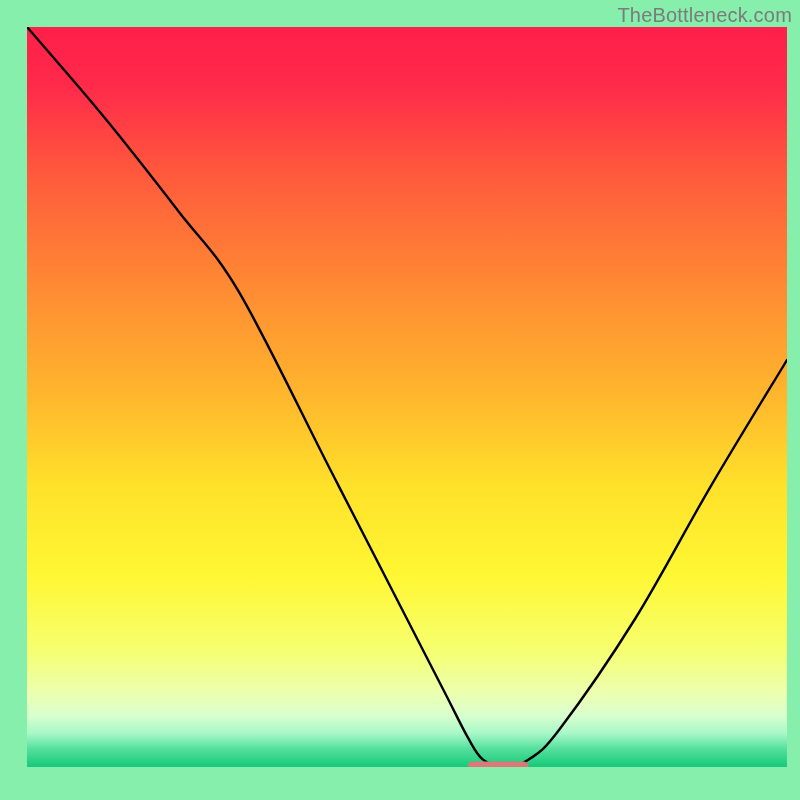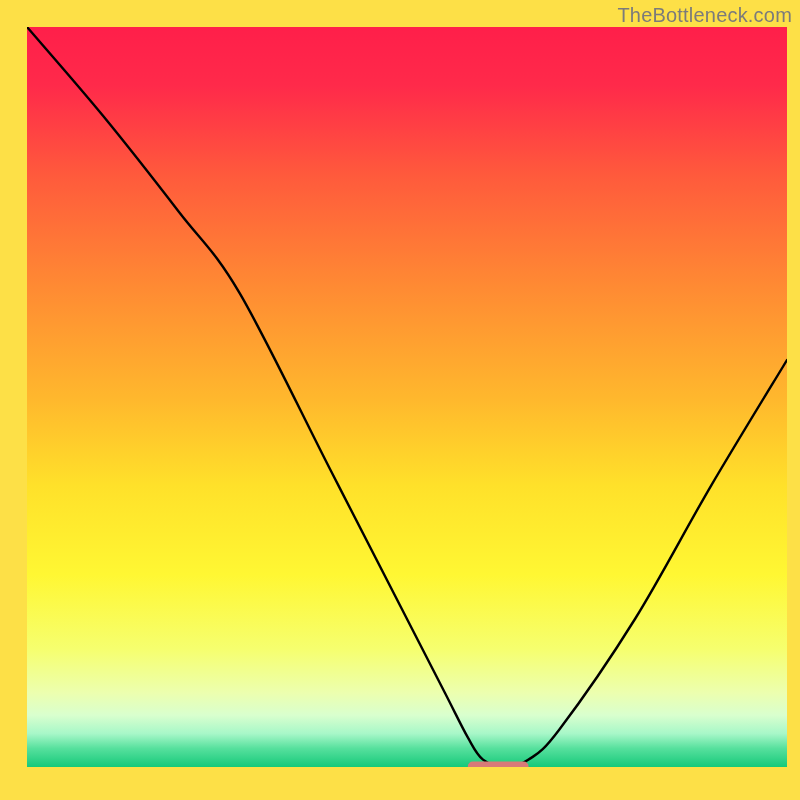--- a/index.html
+++ b/index.html
@@ -8,21 +8,21 @@
     width: 800px;
     height: 800px;
     background: #000;
     font-family: Arial, Helvetica, sans-serif;
     overflow: hidden;
   }
   .frame {
     position: relative;
     width: 800px;
     height: 800px;
-    background: #fde047;
+    background: #86efac;
   }
   .watermark {
     position: absolute;
     top: 4px;
     right: 8px;
     color: #7b7b7b;
     font-size: 20px;
     font-weight: 500;
     letter-spacing: 0.2px;
     z-index: 10;

